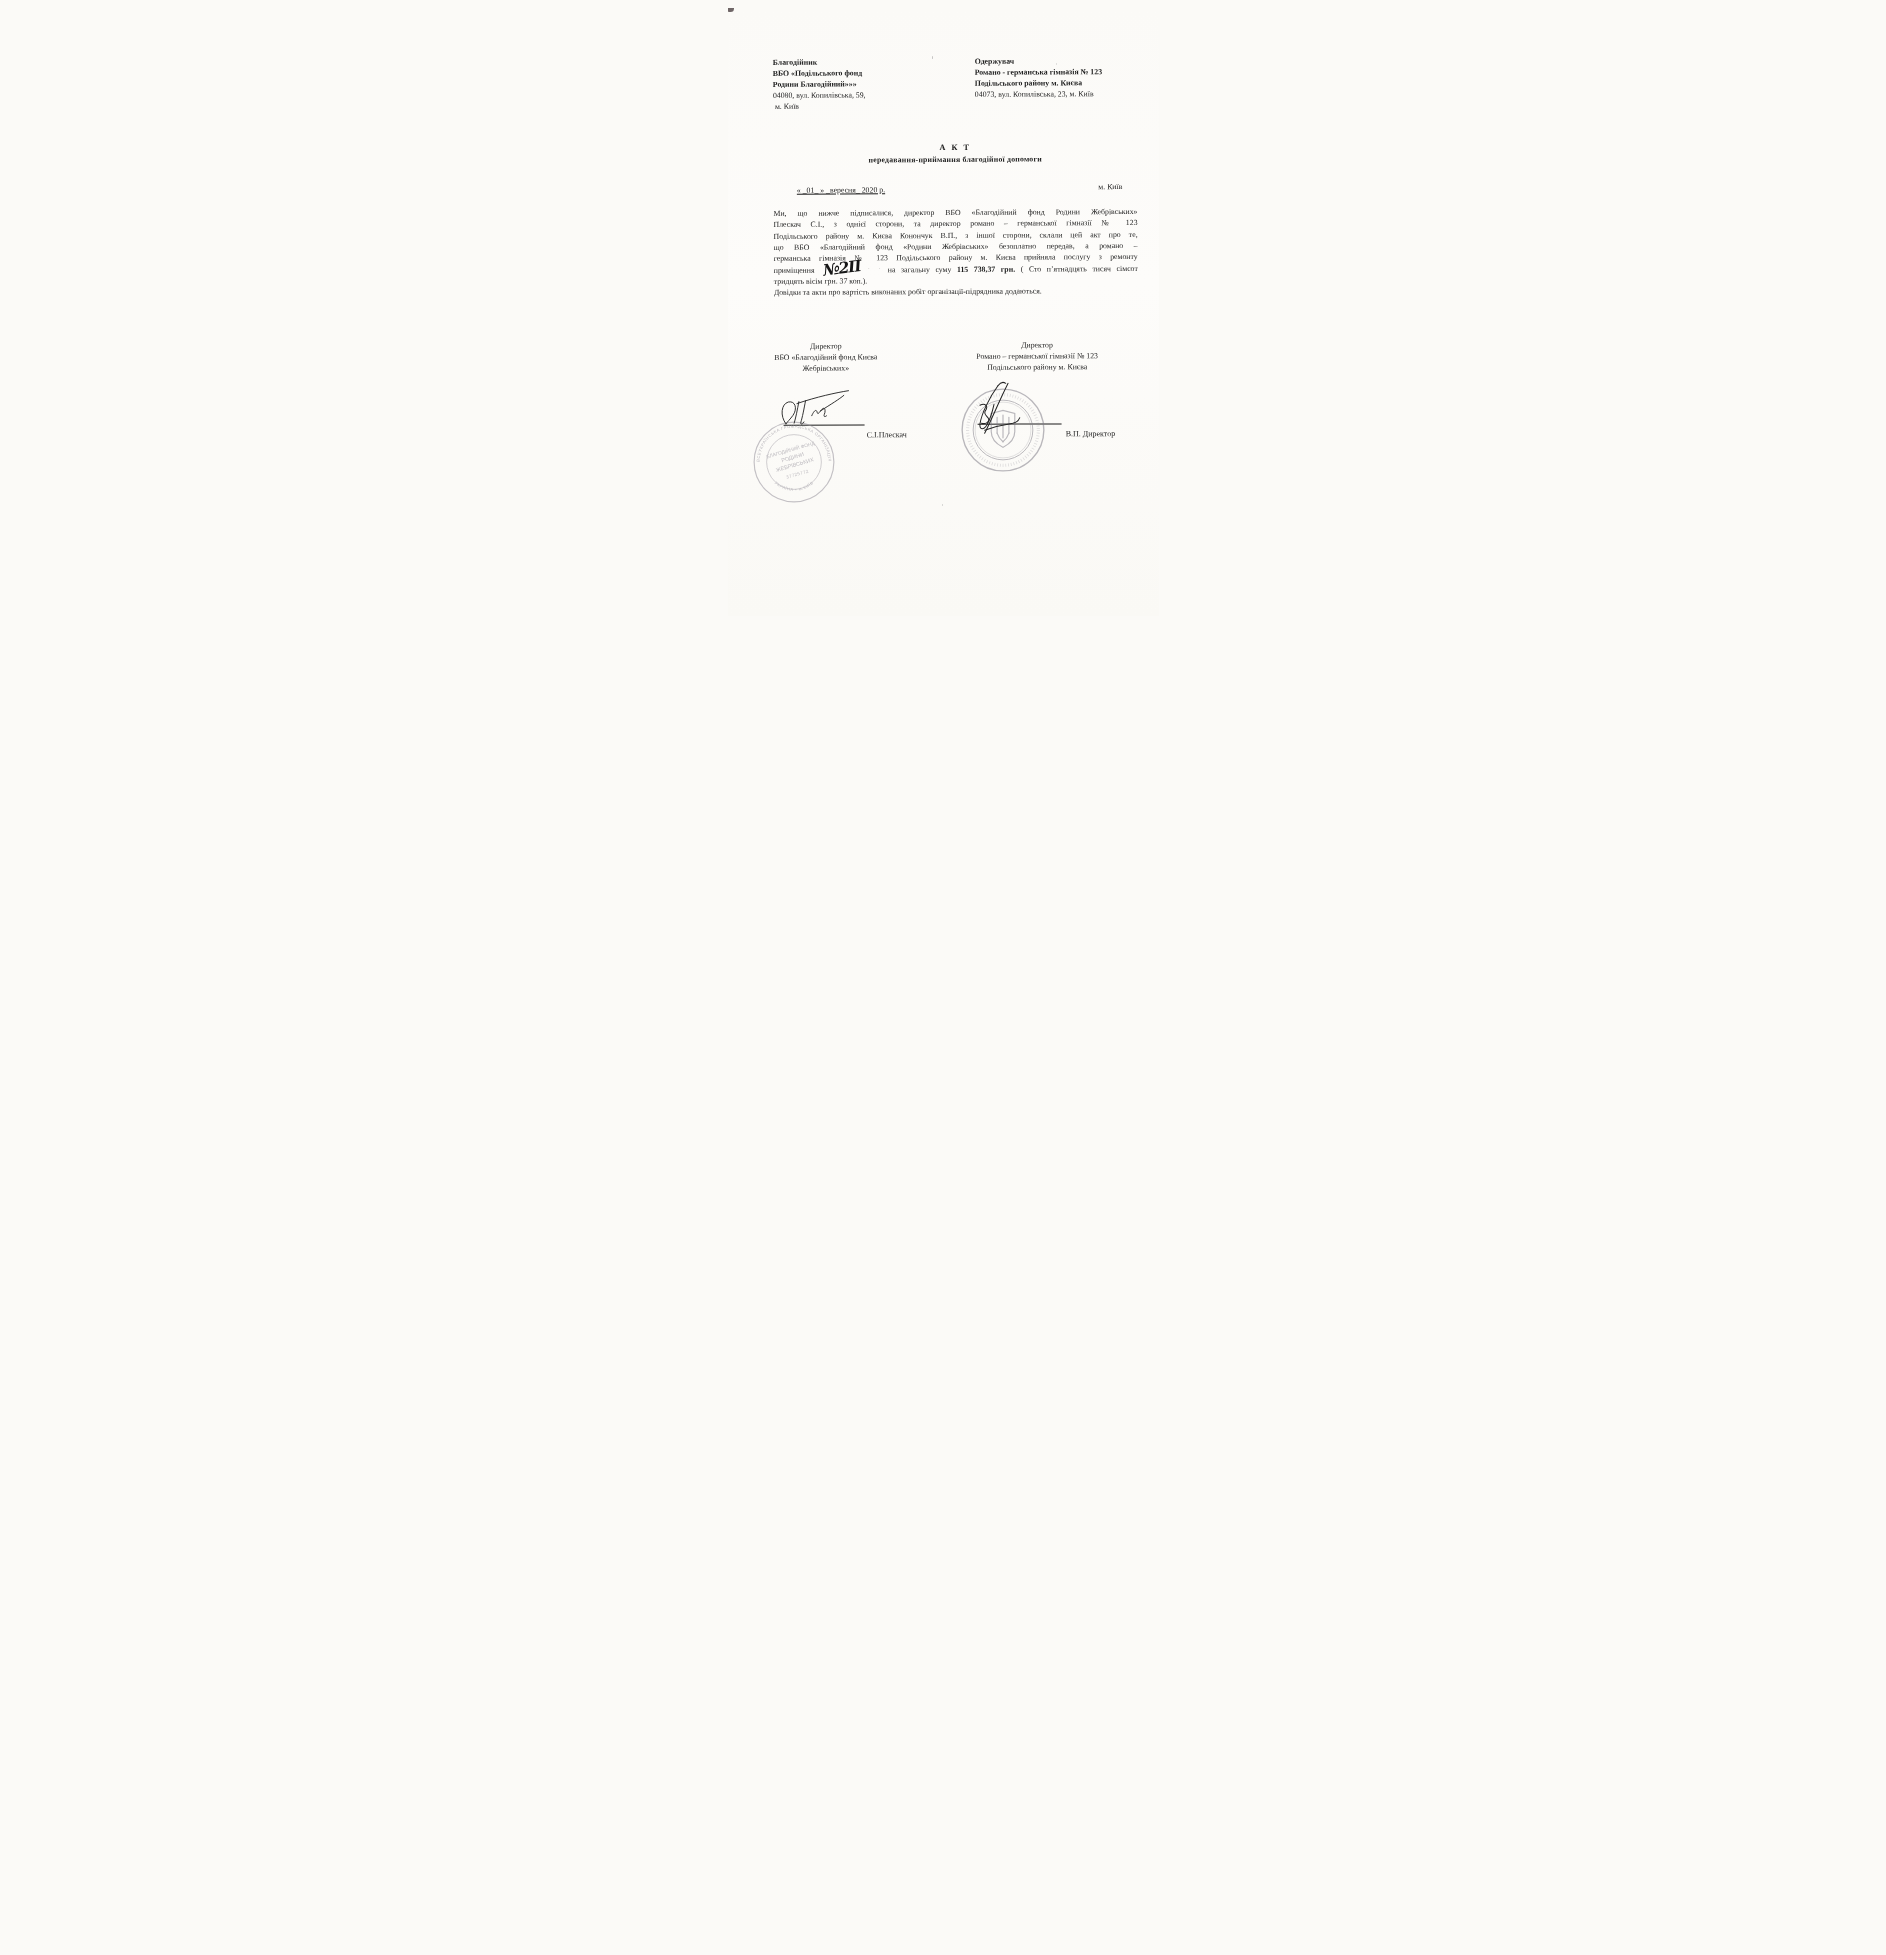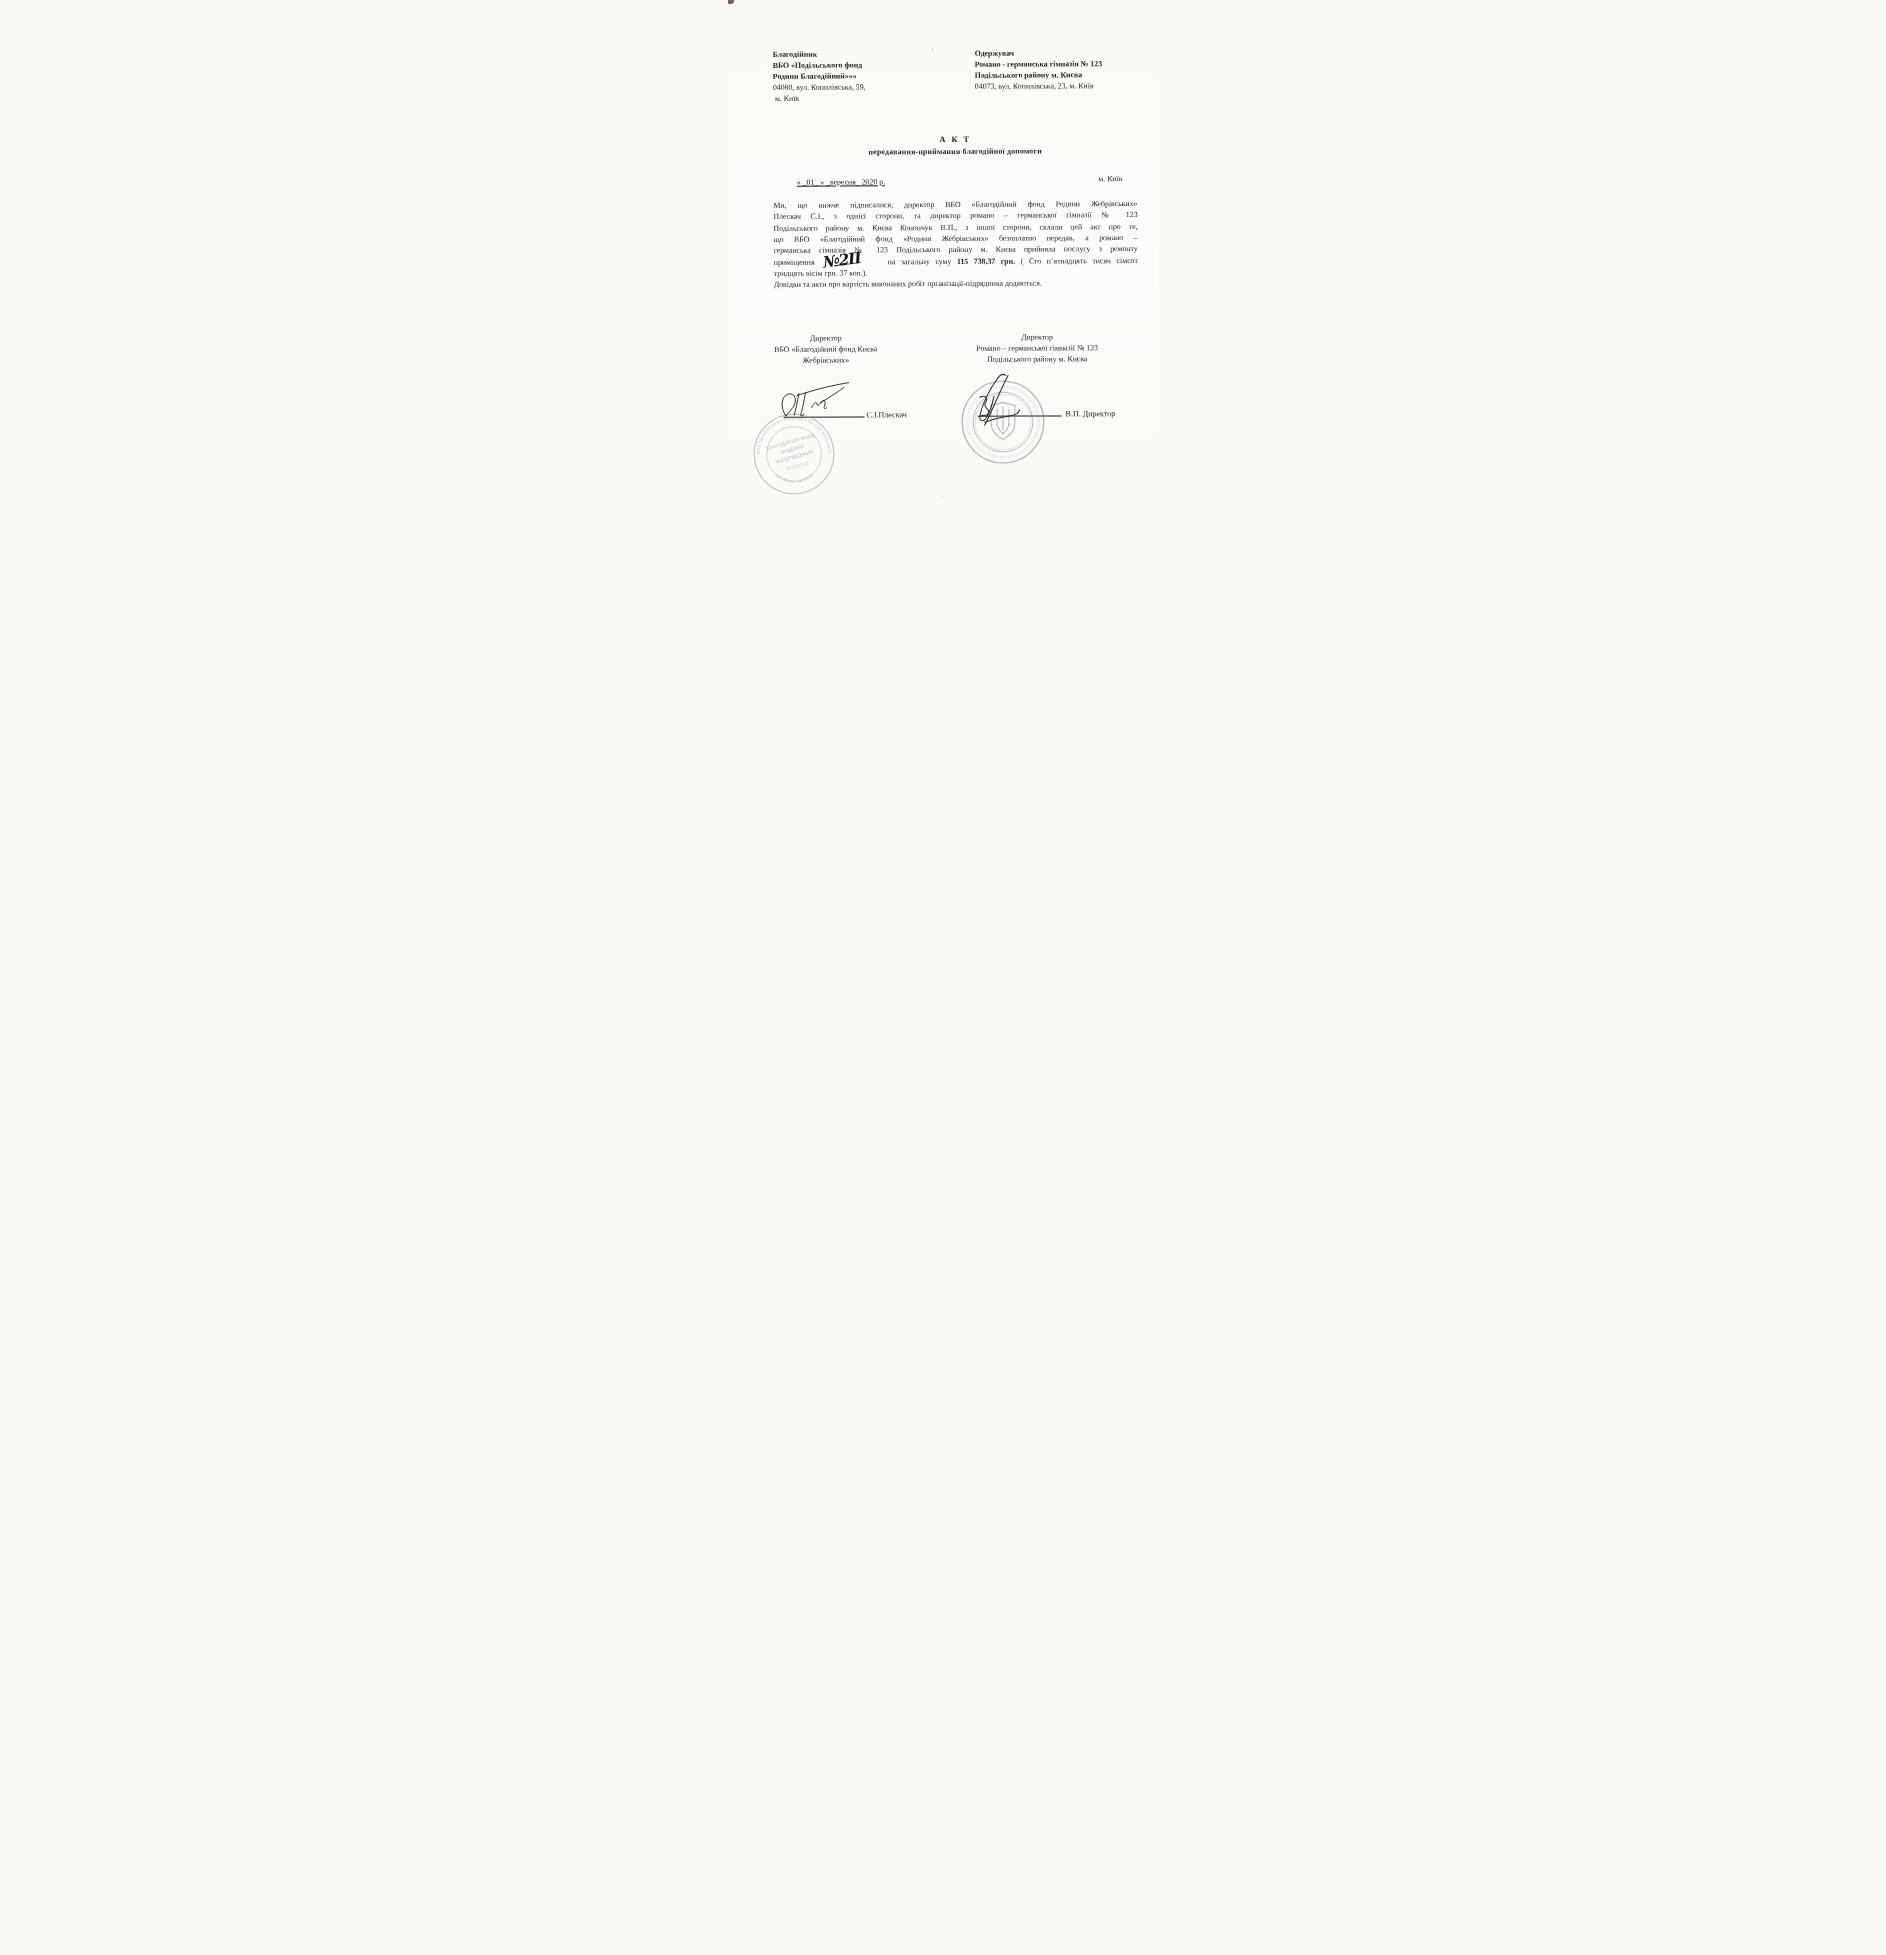--- a/index.html
+++ b/index.html
@@ -1,17 +1,17 @@
 <!DOCTYPE html>
 <html style="font-size:6.3px"><head>
 <meta charset="utf-8">
 <style>
   html,body{margin:0;padding:0;background:#fbfaf7;}
   .page{
-    position:relative;width:431px;height:608px;margin:0 auto;
+    position:relative;width:431px;height:608px;margin:8px auto;
     background:linear-gradient(180deg,#fbfaf7 0%,#fdfcfa 45%,#faf9f5 100%);
     overflow:hidden;
     font-family:"Liberation Serif","DejaVu Serif",serif;
     color:#1c1c1c;
   }
   .content{position:absolute;left:0;top:0;width:100%;height:100%;transform:rotate(-0.3deg);}
   .b{font-weight:bold;}
   .addr{position:absolute;font-size:7.8px;line-height:11px;white-space:nowrap;}
   .addr-left{left:46px;top:48px;}
   .addr-right{left:248px;top:48px;}
@@ -30,21 +30,21 @@
     font-size:15.6px;line-height:7.8px;letter-spacing:-1.2px;transform:rotate(-7deg) translateY(0.8px);
     color:#161616;margin:0 2.3px;
   }
   .pen-dots{color:#909090;font-size:5.1px;letter-spacing:2px;vertical-align:2px;}
   .roles{position:absolute;font-size:7.8px;line-height:11px;white-space:nowrap;text-align:center;}
   .roles-left{left:46px;top:332px;}
   .roles-right{left:248px;top:332px;}
   .sig-line{position:absolute;border-bottom:1px solid #1a1a1a;height:9.4px;top:407px;}
   .sig-line-left{left:55px;width:81px;}
   .sig-line-right{left:249px;width:84px;}
-  .sig-name{position:absolute;top:410px;font-size:8px;white-space:nowrap;text-align:right;}
+  .sig-name{position:absolute;top:422px;font-size:8px;white-space:nowrap;text-align:right;}
   .sig-name-left{left:138px;}
   .sig-name-right{left:337px;}
   .stamp{position:absolute;}
   .stamp-left-pos{left:23.5px;top:411px;opacity:0.58;}
   .stamp-right-pos{left:231px;top:378px;opacity:0.52;}
   .ink{position:absolute;}
   .ink-left{left:46px;top:378px;}
   .ink-right{left:234px;top:372px;}
   .corner-artifact{position:absolute;left:0;top:0;width:6.6px;height:3.5px;background:#564b4e;border-radius:0 0 3.5px 0.8px;opacity:.85;}
   .speck{position:absolute;background:#9a9a9a;border-radius:50%;}

